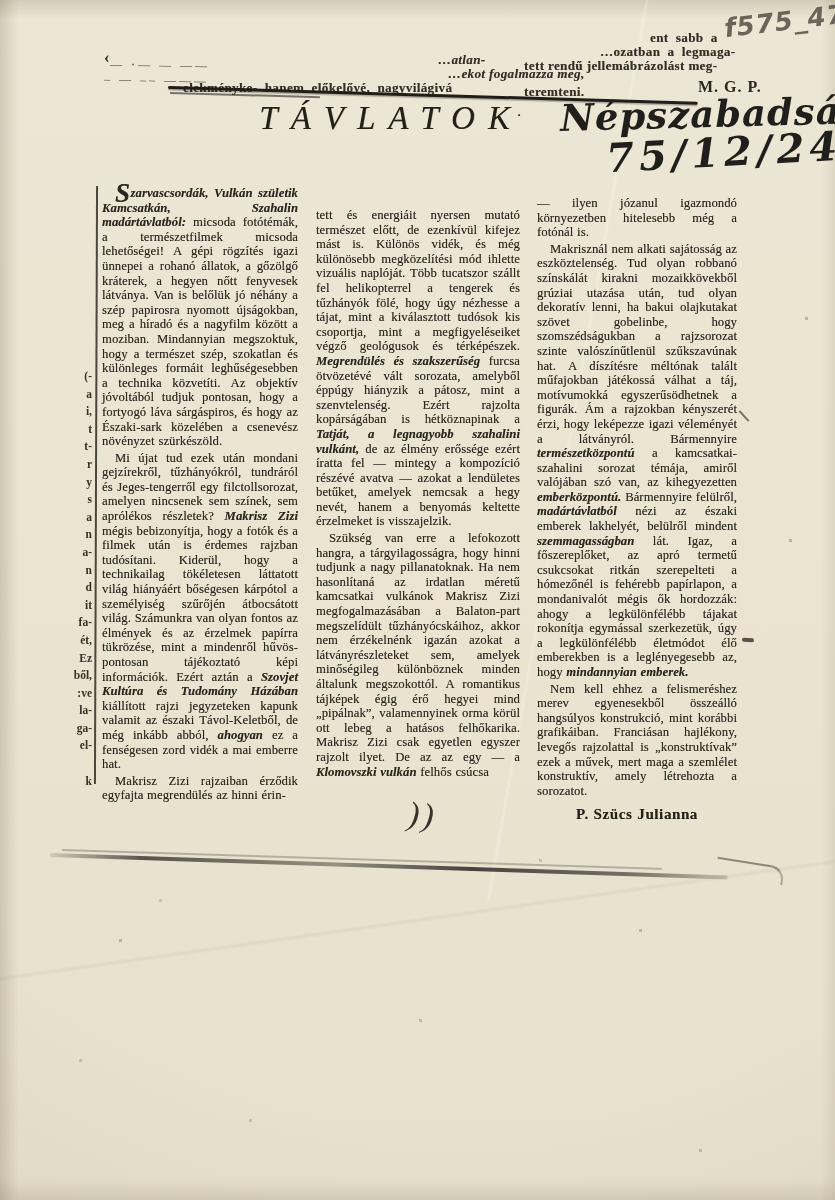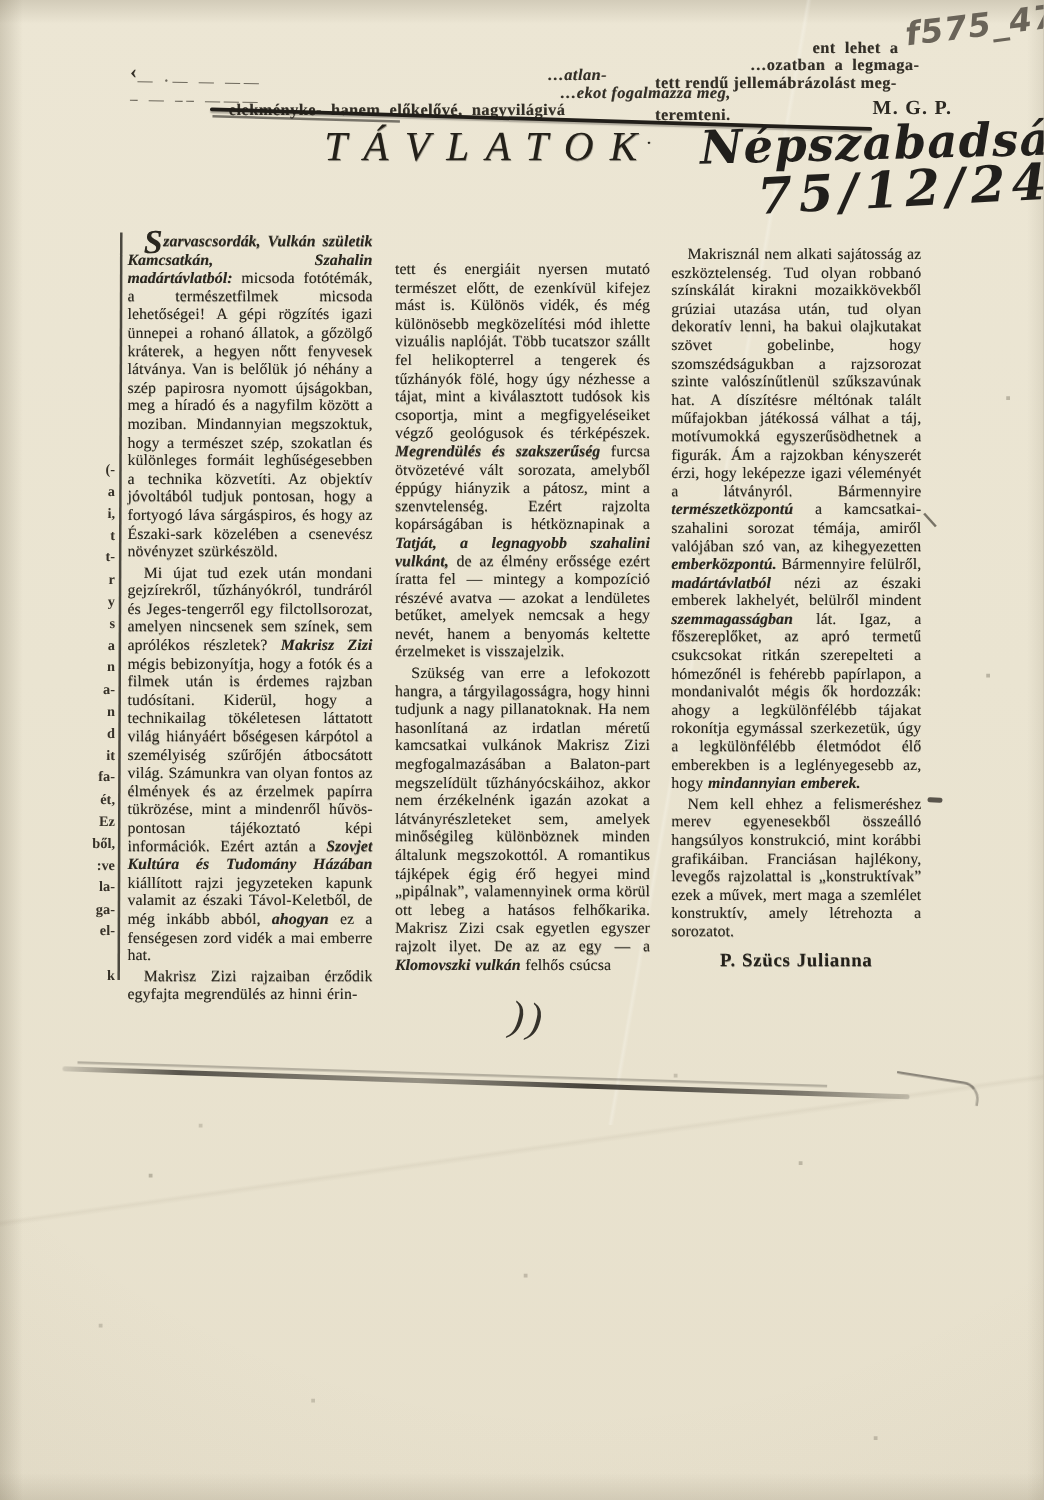--- a/index.html
+++ b/index.html
@@ -90,21 +90,21 @@
   <div class="specks"></div>
 
   <div class="hand hand-code">f575_47</div>
 
   <span class="frag" style="left:104px;top:49px;font-size:16px;">‹</span>
   <span class="dashes" style="left:110px;top:58px;">— ·— — ——</span>
   <span class="dashes" style="left:104px;top:73px;">– — –– ———</span>
   <span class="frag it" style="left:438px;top:52px;">…atlan-</span>
   <span class="frag it" style="left:448px;top:66px;">…ekot fogalmazza meg,</span>
   <span class="frag" style="left:183px;top:80px;">elekményke-  hanem  előkelővé,  nagyvilágivá</span>
-  <span class="frag" style="left:650px;top:30px;">ent  lehet  a</span>
+  <span class="frag" style="left:650px;top:30px;">ent  sabb  a</span>
   <span class="frag" style="left:600px;top:44px;text-align:right;">…ozatban  a  legmaga-</span>
   <span class="frag" style="left:524px;top:58px;">tett rendű jellemábrázolást meg-</span>
   <span class="frag" style="left:524px;top:72px;margin-top:12px;">teremteni.</span>
   <span class="sig" style="left:698px;top:78px;">M. G. P.</span>
 
   <div class="toprule"></div>
   <div class="toprule2"></div>
 
   <div class="title-wrap">
     <span>TÁVLATOK</span><span class="title-dot">·</span>
@@ -142,20 +142,21 @@
   <div class="col col1">
     <p class="para"><span class="dropcap">S</span><span class="em">zarvascsordák, Vulkán születik Kamcsatkán, Szahalin madártávlatból:</span><span> micsoda fotótémák, a természetfilmek micsoda lehetőségei! A gépi rögzítés igazi ünnepei a rohanó állatok, a gőzölgő kráterek, a hegyen nőtt fenyvesek látványa. Van is belőlük jó néhány a szép papirosra nyomott újságokban, meg a híradó és a nagyfilm között a moziban. Mindannyian megszoktuk, hogy a természet szép, szokatlan és különleges formáit leghűségesebben a technika közvetíti. Az objektív jóvoltából tudjuk pontosan, hogy a fortyogó láva sárgáspiros, és hogy az Északi-sark közelében a csenevész növényzet szürkészöld.</span></p>
     <p class="para"><span>Mi újat tud ezek után mondani gejzírekről, tűzhányókról, tundráról és Jeges-tengerről egy filctollsorozat, amelyen nincsenek sem színek, sem aprólékos részletek? </span><span class="em">Makrisz Zizi</span><span> mégis bebizonyítja, hogy a fotók és a filmek után is érdemes rajzban tudósítani. Kiderül, hogy a technikailag tökéletesen láttatott világ hiányáért bőségesen kárpótol a személyiség szűrőjén átbocsátott világ. Számunkra van olyan fontos az élmények és az érzelmek papírra tükrözése, mint a mindenről hűvös-pontosan tájékoztató képi információk. Ezért aztán a </span><span class="em">Szovjet Kultúra és Tudomány Házában</span><span> kiállított rajzi jegyzeteken kapunk valamit az északi Távol-Keletből, de még inkább abból, </span><span class="em">ahogyan</span><span> ez a fenségesen zord vidék a mai emberre hat.</span></p>
     <p class="para"><span>Makrisz Zizi rajzaiban érződik egyfajta megrendülés az hinni érin-</span></p>
   </div>
   <div class="col col2">
     <p class="para cont"><span>tett és energiáit nyersen mutató természet előtt, de ezenkívül kifejez mást is. Különös vidék, és még különösebb megközelítési mód ihlette vizuális naplóját. Több tucatszor szállt fel helikopterrel a tengerek és tűzhányók fölé, hogy úgy nézhesse a tájat, mint a kiválasztott tudósok kis csoportja, mint a megfigyeléseiket végző geológusok és térképészek. </span><span class="em">Megrendülés és szakszerűség</span><span> furcsa ötvözetévé vált sorozata, amelyből éppúgy hiányzik a pátosz, mint a szenvtelenség. Ezért rajzolta kopárságában is hétköznapinak a </span><span class="em">Tatját, a legnagyobb szahalini vulkánt,</span><span> de az élmény erőssége ezért íratta fel — mintegy a kompozíció részévé avatva — azokat a lendületes betűket, amelyek nemcsak a hegy nevét, hanem a benyomás keltette érzelmeket is visszajelzik.</span></p>
     <p class="para"><span>Szükség van erre a lefokozott hangra, a tárgyilagosságra, hogy hinni tudjunk a nagy pillanatoknak. Ha nem hasonlítaná az irdatlan méretű kamcsatkai vulkánok Makrisz Zizi megfogalmazásában a Balaton-part megszelídült tűzhányócskáihoz, akkor nem érzékelnénk igazán azokat a látványrészleteket sem, amelyek minőségileg különböznek minden általunk megszokottól. A romantikus tájképek égig érő hegyei mind „pipálnak”, valamennyinek orma körül ott lebeg a hatásos felhőkarika. Makrisz Zizi csak egyetlen egyszer rajzolt ilyet. De az az egy — a </span><span class="em">Klomovszki vulkán</span><span> felhős csúcsa</span></p>
   </div>
   <div class="col col3">
+    <p class="para cont"><span>— ilyen józanul igazmondó környezetben hitelesebb még a fotónál is.</span></p>
     <p class="para"><span>Makrisznál nem alkati sajátosság az eszköztelenség. Tud olyan robbanó színskálát kirakni mozaikkövekből grúziai utazása után, tud olyan dekoratív lenni, ha bakui olajkutakat szövet gobelinbe, hogy szomszédságukban a rajzsorozat szinte valószínűtlenül szűkszavúnak hat. A díszítésre méltónak talált műfajokban játékossá válhat a táj, motívumokká egyszerűsödhetnek a figurák. Ám a rajzokban kényszerét érzi, hogy leképezze igazi véleményét a látványról. Bármennyire </span><span class="em">természetközpontú</span><span> a kamcsatkai-szahalini sorozat témája, amiről valójában szó van, az kihegyezetten </span><span class="em">emberközpontú.</span><span> Bármennyire felülről, </span><span class="em">madártávlatból</span><span> nézi az északi emberek lakhelyét, belülről mindent </span><span class="em">szemmagasságban</span><span> lát. Igaz, a főszereplőket, az apró termetű csukcsokat ritkán szerepelteti a hómezőnél is fehérebb papírlapon, a mondanivalót mégis ők hordozzák: ahogy a legkülönfélébb tájakat rokonítja egymással szerkezetük, úgy a legkülönfélébb életmódot élő emberekben is a leglényegesebb az, hogy </span><span class="em">mindannyian emberek.</span></p>
     <p class="para"><span>Nem kell ehhez a felismeréshez merev egyenesekből összeálló hangsúlyos konstrukció, mint korábbi grafikáiban. Franciásan hajlékony, levegős rajzolattal is „konstruktívak” ezek a művek, mert maga a szemlélet konstruktív, amely létrehozta a sorozatot.</span></p>
     <p class="byline">P. Szücs Julianna</p>
   </div>
 
   <div class="ink-marks">))</div>
   <div class="smudge2"></div>
   <div class="smudge1"></div>
   <div class="fold-hook"></div>
   <div class="pencil1"></div>

